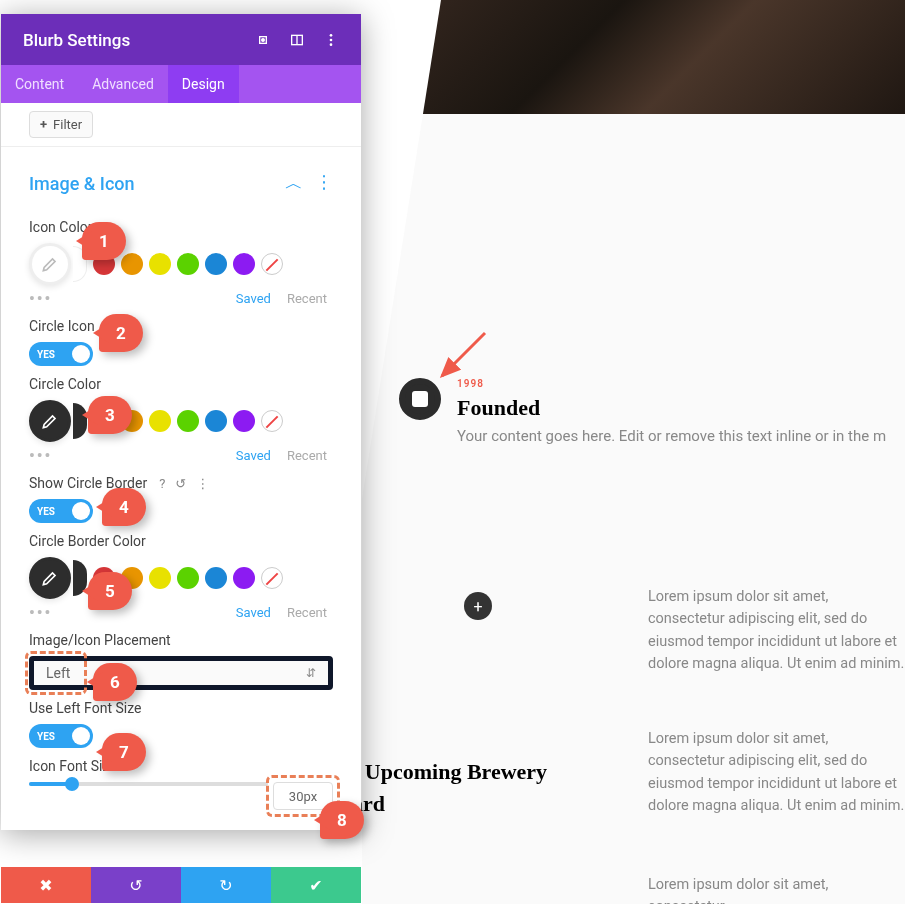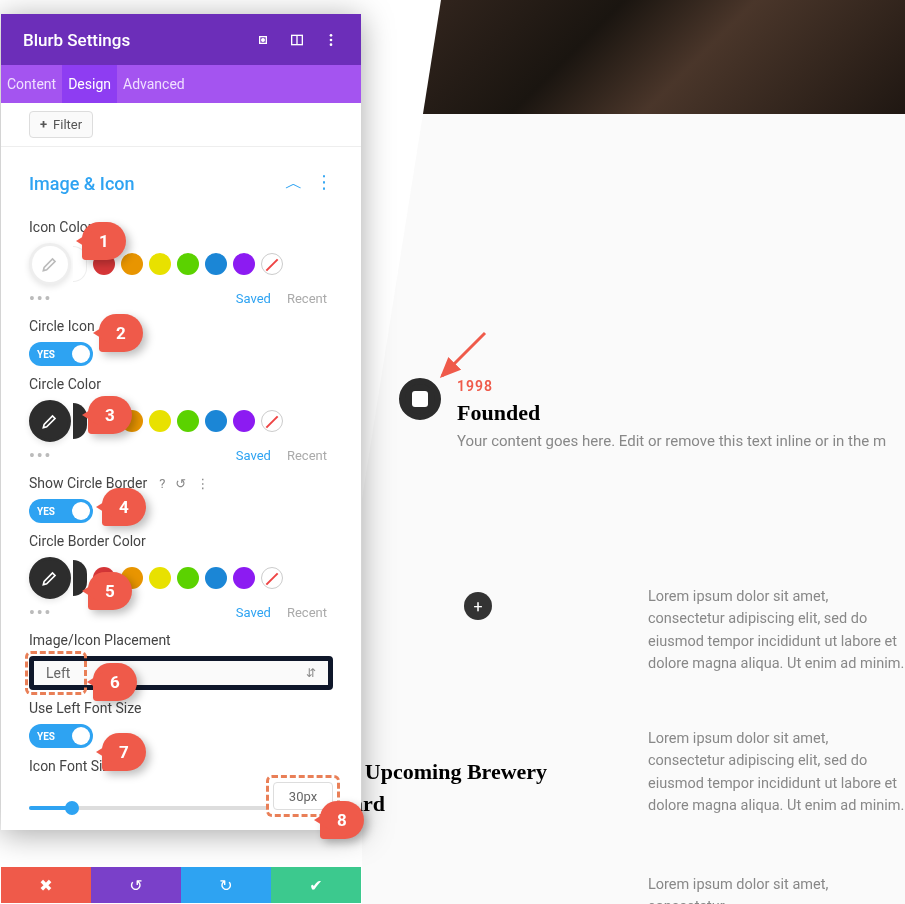--- a/index.html
+++ b/index.html
@@ -5,21 +5,21 @@
 * { box-sizing: border-box; margin: 0; padding: 0; }
 body { font-family: -apple-system, BlinkMacSystemFont, "Segoe UI", Roboto, sans-serif; width: 905px; height: 904px; overflow: hidden; position: relative; background: #fff; }
 
 .panel { position: absolute; left: 1px; top: 14px; width: 360px; background: #fff; box-shadow: 0 4px 30px rgba(0,0,0,.35); z-index: 10; }
 .panel-header { background: #6c2eb9; color: #fff; height: 51px; display: flex; align-items: center; padding: 0 22px; }
 .panel-title { font-size: 17px; font-weight: 500; flex: 1; }
 .panel-icons { display: flex; gap: 18px; }
 .hicon { width: 16px; height: 16px; display:flex; align-items:center; justify-content:center; cursor:pointer;}
 
 .tabs { display: flex; background: #a454f0; }
-.tab { padding: 11px 6px; font-size: 14px; color: #f0dfff; cursor: pointer; }
+.tab { padding: 11px 14px; font-size: 14px; color: #f0dfff; cursor: pointer; }
 .tab.active { background: #8e3df2; color: #fff; }
 
 .search-row { display: flex; align-items: center; padding: 8px 14px 8px 28px; border-bottom: 1px solid #eee; }
 .search-input { flex: 1; border: none; outline: none; font-size: 14px; color: #888; }
 .filter-btn { display: flex; align-items: center; gap: 6px; border: 1px solid #ddd; border-radius: 4px; padding: 5px 10px; font-size: 13px; color: #555; cursor: pointer; background:#fafafa;}
 .filter-btn .plus { font-weight: bold; }
 
 .section { padding: 14px 28px 0 28px; }
 .section-header { display: flex; align-items: center; justify-content: space-between; color: #2ea3f2; font-size: 18px; font-weight: 500; padding: 10px 0 14px; }
 .sh-icons { display: flex; gap: 12px; color: #2ea3f2; }
@@ -46,21 +46,21 @@
 .toggle-wrap { display:flex; align-items:flex-end; margin-bottom:6px; position:relative;}
 .toggle { width: 64px; height: 24px; background:#2ea3f2; border-radius: 12px; position:relative; cursor:pointer; display:flex; align-items:center;}
 .toggle .lbl { color:#fff; font-size:10px; font-weight:700; margin-left:8px;}
 .toggle .knob { position:absolute; right:3px; top:3px; width:18px; height:18px; background:#fff; border-radius:50%;}
 
 .select-wrap { position:relative; margin-bottom:10px;}
 .select { width: 100%; height: 34px; border: 5px solid #0f172a; border-radius: 4px; background: #fafafa; padding: 0 12px; font-size: 14px; color: #666; display:flex; align-items:center; justify-content:space-between;}
 .select .caret { font-size:12px; color:#888;}
 .dashed-box { position:absolute; left:-4px; top:-5px; width:62px; height:44px; border:3px dashed #e97f57; border-radius:6px; pointer-events:none;}
 
-.slider-row { display:flex; align-items:flex-end; gap:5px; margin-bottom:20px; position:relative;}
+.slider-row { display:flex; align-items:flex-start; gap:5px; margin-bottom:20px; position:relative;}
 .slider-track { flex:1; height:4px; background:#ddd; border-radius:2px; position:relative;}
 .slider-fill { position:absolute; left:0; top:0; height:100%; width:18%; background:#2ea3f2; border-radius:2px;}
 .slider-thumb { position:absolute; left:18%; top:50%; transform:translate(-50%,-50%); width:14px; height:14px; background:#2ea3f2; border-radius:50%; cursor:pointer;}
 .slider-val-wrap { position:relative;}
 .slider-val { width:60px; height:28px; border:1px solid #ddd; border-radius:4px; text-align:center; font-size:13px; color:#666; display:flex; align-items:center; justify-content:center;}
 .dashed-box2 { position:absolute; left:-7px; top:-7px; right:-7px; bottom:-7px; border:3px dashed #e97f57; border-radius:6px; pointer-events:none;}
 
 .footer { position:absolute; left:1px; bottom:1px; width:360px; height:36px; display:flex;}
 .fbtn { flex:1; display:flex; align-items:center; justify-content:center; color:#fff; cursor:pointer; font-size:16px;}
 .fbtn.cancel{background:#ef5a4a;} .fbtn.undo{background:#7a40c9;} .fbtn.redo{background:#2ea3f2;} .fbtn.ok{background:#3cc98e;}
@@ -68,21 +68,21 @@
 .callout { position:absolute; width:44px; height:38px; background:#ef5a4a; border-radius:18px 20px 20px 4px; color:#fff; font-weight:700; display:flex; align-items:center; justify-content:center; font-size:17px; box-shadow: 4px 4px 8px rgba(0,0,0,.25); z-index:20; pointer-events:none;}
 .callout::before { content:''; position:absolute; left:-16px; top:50%; transform:translateY(-50%); border:10px solid transparent; border-right:16px solid #ef5a4a;}
 
 .preview { position:absolute; left:362px; top:0; right:0; bottom:0; background:#fafafa;}
 .hero { height:114px; background:#1a1a1a; position:relative; overflow:hidden;}
 .hero::before { content:''; position:absolute; inset:0; background: linear-gradient(135deg,#3a2a22 0%, #1a1510 40%, #4a362a 60%, #1f1712 100%);}
 .diag { position:absolute; left:-1px; top:0; width:80px; height:520px; background:#fff; transform-origin: top left; transform: skewX(-9deg);}
 .blurb { position:absolute; left:399px; top:378px; display:flex; gap:16px;}
 .blurb-icon { width:42px; height:42px; background:#2c2c2c; border:6px solid #2c2c2c; border-radius:50%; display:flex; align-items:center; justify-content:center;}
 .blurb-icon .inner { width:16px; height:16px; background:#fff; border-radius:3px;}
-.blurb-text .year { color:#ef5a4a; font-weight:600; font-size:14px; letter-spacing:1px;}
+.blurb-text .year { color:#ef5a4a; font-weight:600; font-size:10px; letter-spacing:1px;}
 .blurb-text h3 { font-family: Georgia, serif; font-size:22px; margin:6px 0;}
 .blurb-text p { color:#888; font-size:15px;}
 .arrow { position:absolute; left:430px; top:328px; color:#ef5a4a; z-index:5;}
 
 .addbtn { position:absolute; left:464px; top:592px; width:28px; height:28px; background:#333; color:#fff; border-radius:50%; display:flex; align-items:center; justify-content:center; font-size:16px; cursor:pointer;}
 .para { position:absolute; left:648px; font-size:14.5px; color:#888; line-height:1.55;}
 .heading2 { position:absolute; left:352px; top:756px; font-family:Georgia,serif; font-size:22px; font-weight:700; line-height:1.45;}
 </style>
 </head>
 <body>
@@ -107,22 +107,22 @@
           <svg viewBox="0 0 24 24" fill="#fff">
             <circle cx="12" cy="5" r="2"></circle>
             <circle cx="12" cy="12" r="2"></circle>
             <circle cx="12" cy="19" r="2"></circle>
           </svg>
         </span>
     </div>
   </div>
   <div class="tabs">
     <div class="tab">Content</div>
+    <div class="tab">Advanced</div>
     <div class="tab active">Design</div>
-    <div class="tab">Advanced</div>
   </div>
   <div class="search-row">
     <div class="filter-btn">
         <span class="plus">+</span>
         <span>Filter</span>
       </div>
   </div>
 
   <div class="section">
     <div class="section-header">

